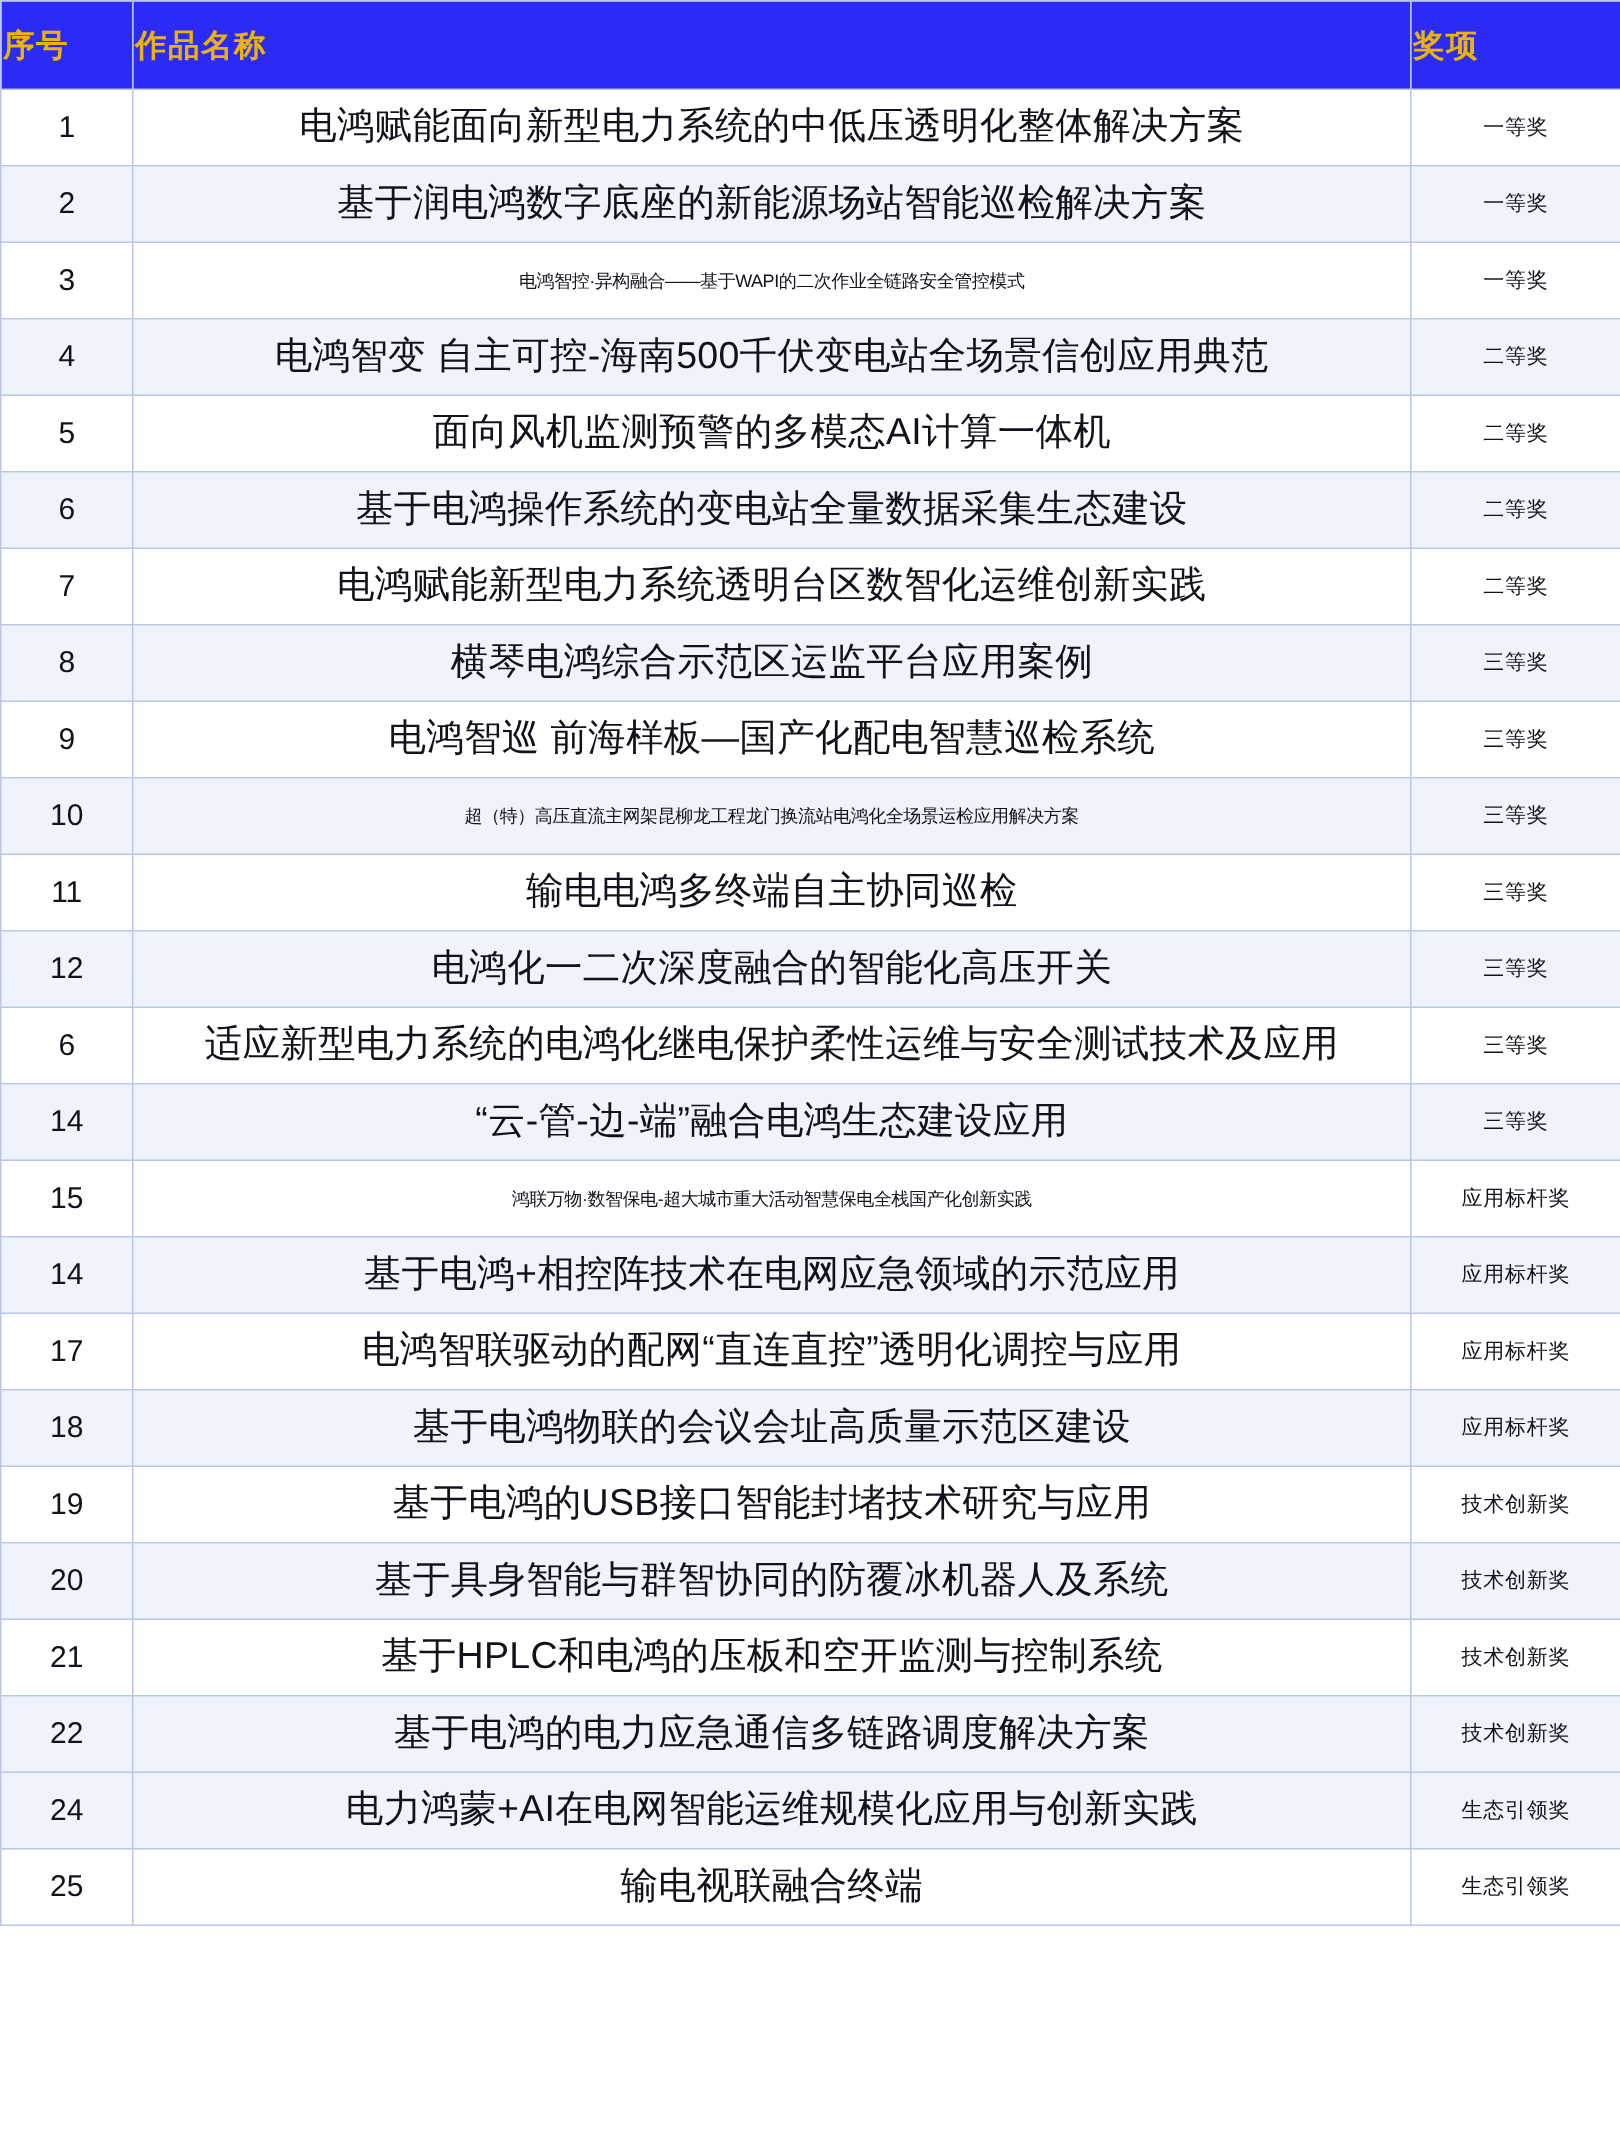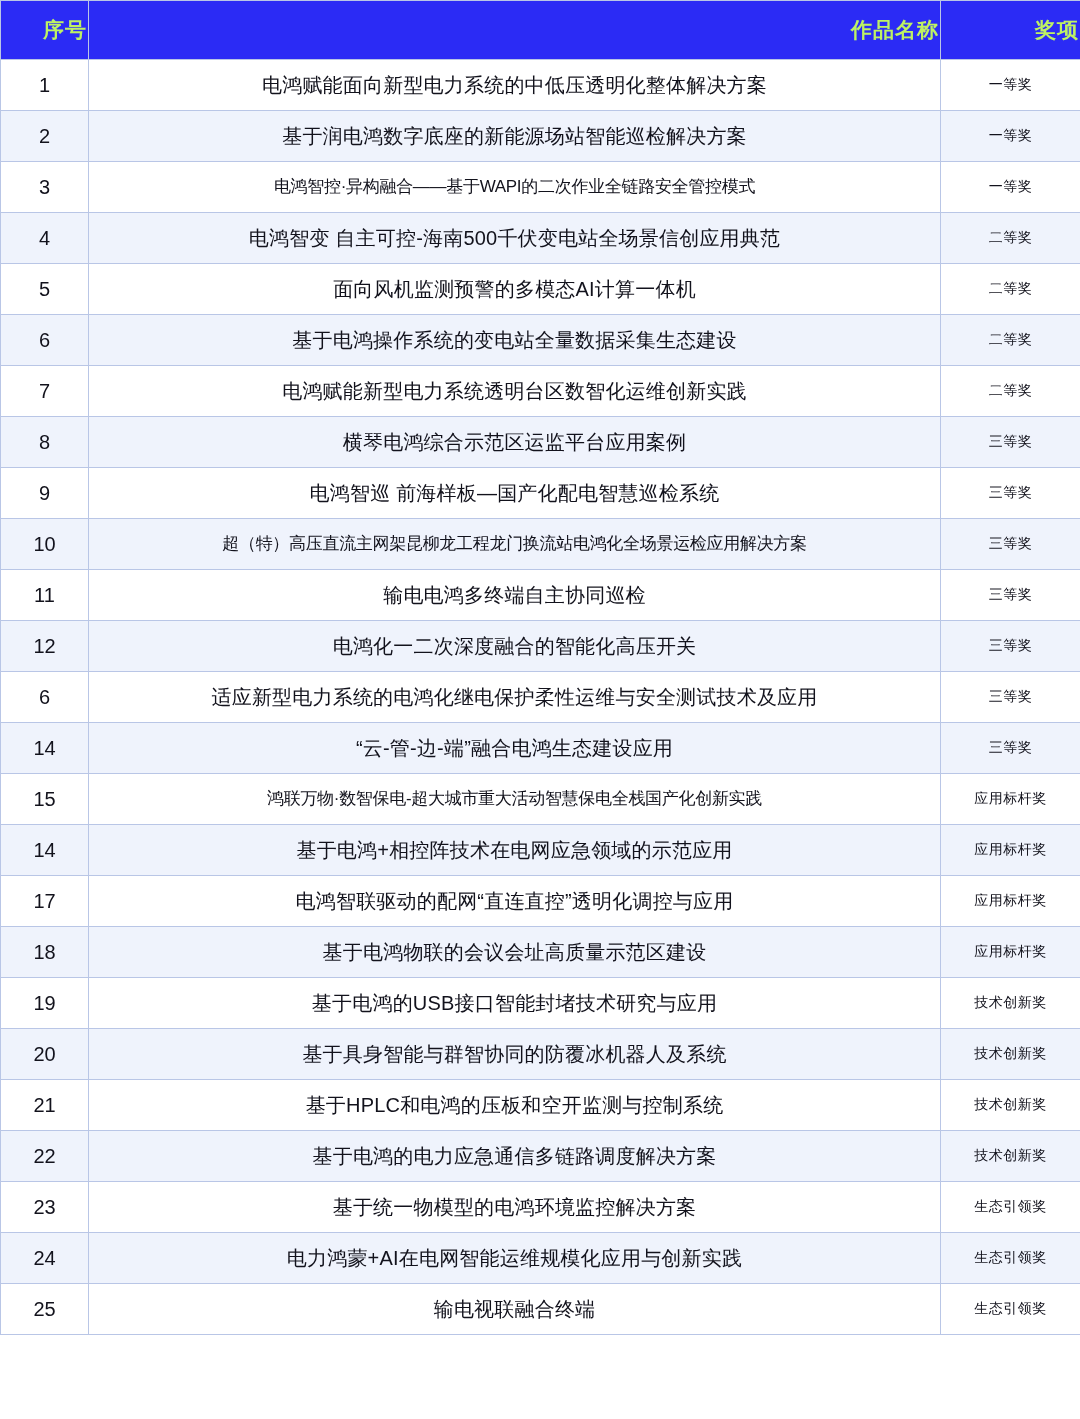--- a/index.html
+++ b/index.html
@@ -17,25 +17,25 @@
     width: 1080px;
     border-collapse: collapse;
     table-layout: fixed;
   }
   .award-table col.col-index { width: 88px; }
   .award-table col.col-title { width: 852px; }
   .award-table col.col-award { width: 140px; }
 
   .award-table th {
     background: #2b2bf5;
-    color: #bef264;
+    color: #eab308;
     font-size: 21px;
     font-weight: bold;
     height: 56px;
-    text-align: right;
+    text-align: left;
     border: 1px solid #b9c6e6;
     letter-spacing: 1px;
   }
   .award-table td {
     border: 1px solid #b9c6e6;
     text-align: center;
     font-size: 19px;
     color: #12121c;
     height: 51px;
     padding: 2px 4px;
@@ -45,29 +45,29 @@
   .award-table tr.row-even td {
     background: #ffffff;
   }
   .award-table tr.row-odd td {
     background: #eff3fc;
   }
   td.cell-index {
     font-size: 20px;
   }
   td.cell-title {
-    font-size: 20px;
+    font-size: 25px;
     letter-spacing: 0.2px;
   }
   td.cell-award {
     font-size: 14px;
     letter-spacing: 0.5px;
   }
   td.tight {
-    font-size: 17px;
+    font-size: 12px;
     letter-spacing: -0.3px;
   }
 </style>
 </head>
 <body>
 
 <table class="award-table">
   <colgroup>
     <col class="col-index">
     <col class="col-title">
@@ -184,25 +184,20 @@
       <tr class="row-even">
         <td class="cell-index">21</td>
         <td class="cell-title">基于HPLC和电鸿的压板和空开监测与控制系统</td>
         <td class="cell-award">技术创新奖</td>
       </tr>
       <tr class="row-odd">
         <td class="cell-index">22</td>
         <td class="cell-title">基于电鸿的电力应急通信多链路调度解决方案</td>
         <td class="cell-award">技术创新奖</td>
       </tr>
-      <tr class="row-even">
-        <td class="cell-index">23</td>
-        <td class="cell-title">基于统一物模型的电鸿环境监控解决方案</td>
-        <td class="cell-award">生态引领奖</td>
-      </tr>
       <tr class="row-odd">
         <td class="cell-index">24</td>
         <td class="cell-title">电力鸿蒙+AI在电网智能运维规模化应用与创新实践</td>
         <td class="cell-award">生态引领奖</td>
       </tr>
       <tr class="row-even">
         <td class="cell-index">25</td>
         <td class="cell-title">输电视联融合终端</td>
         <td class="cell-award">生态引领奖</td>
       </tr>

